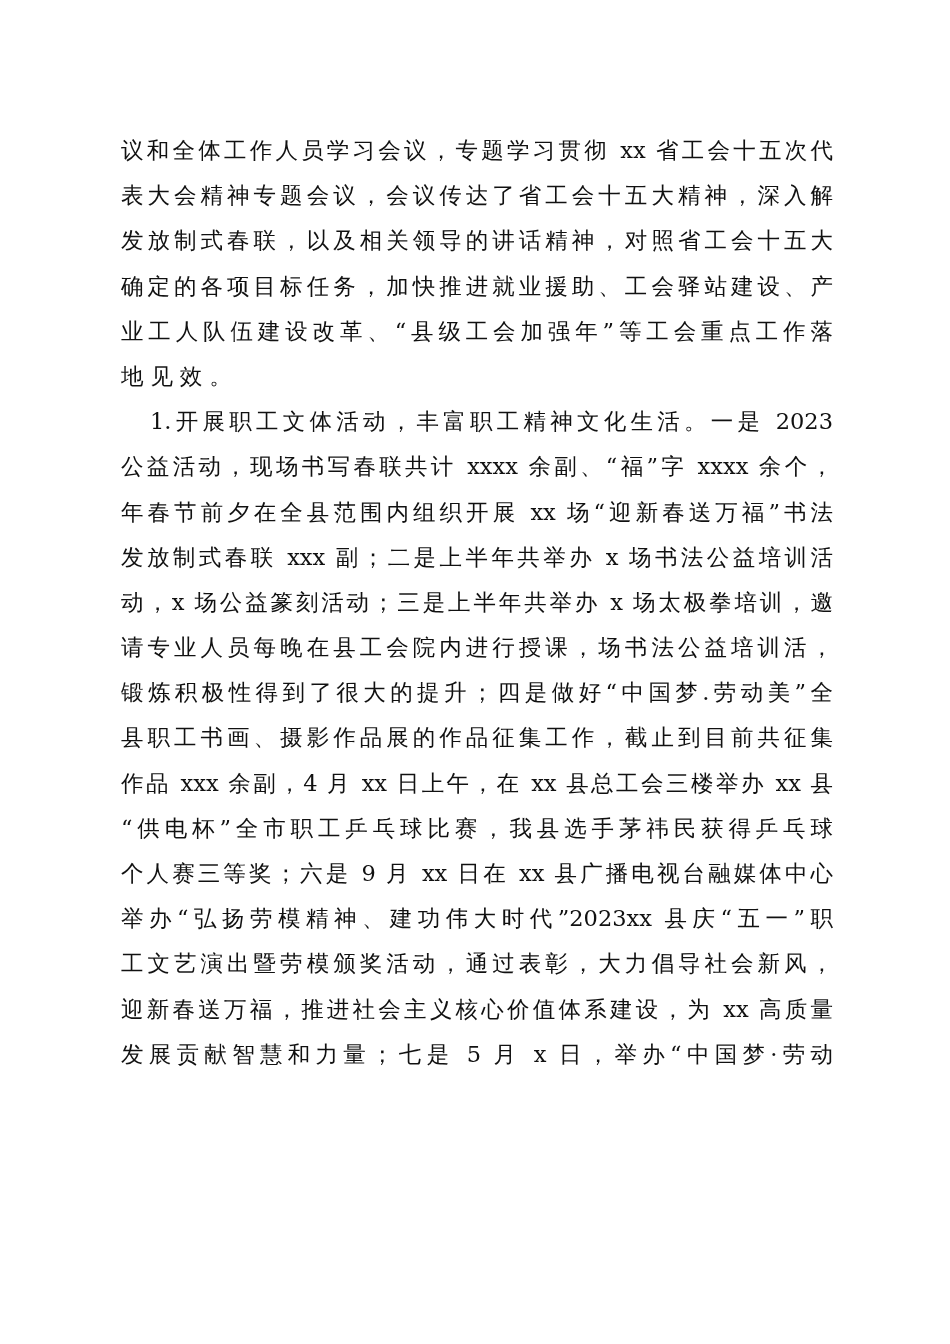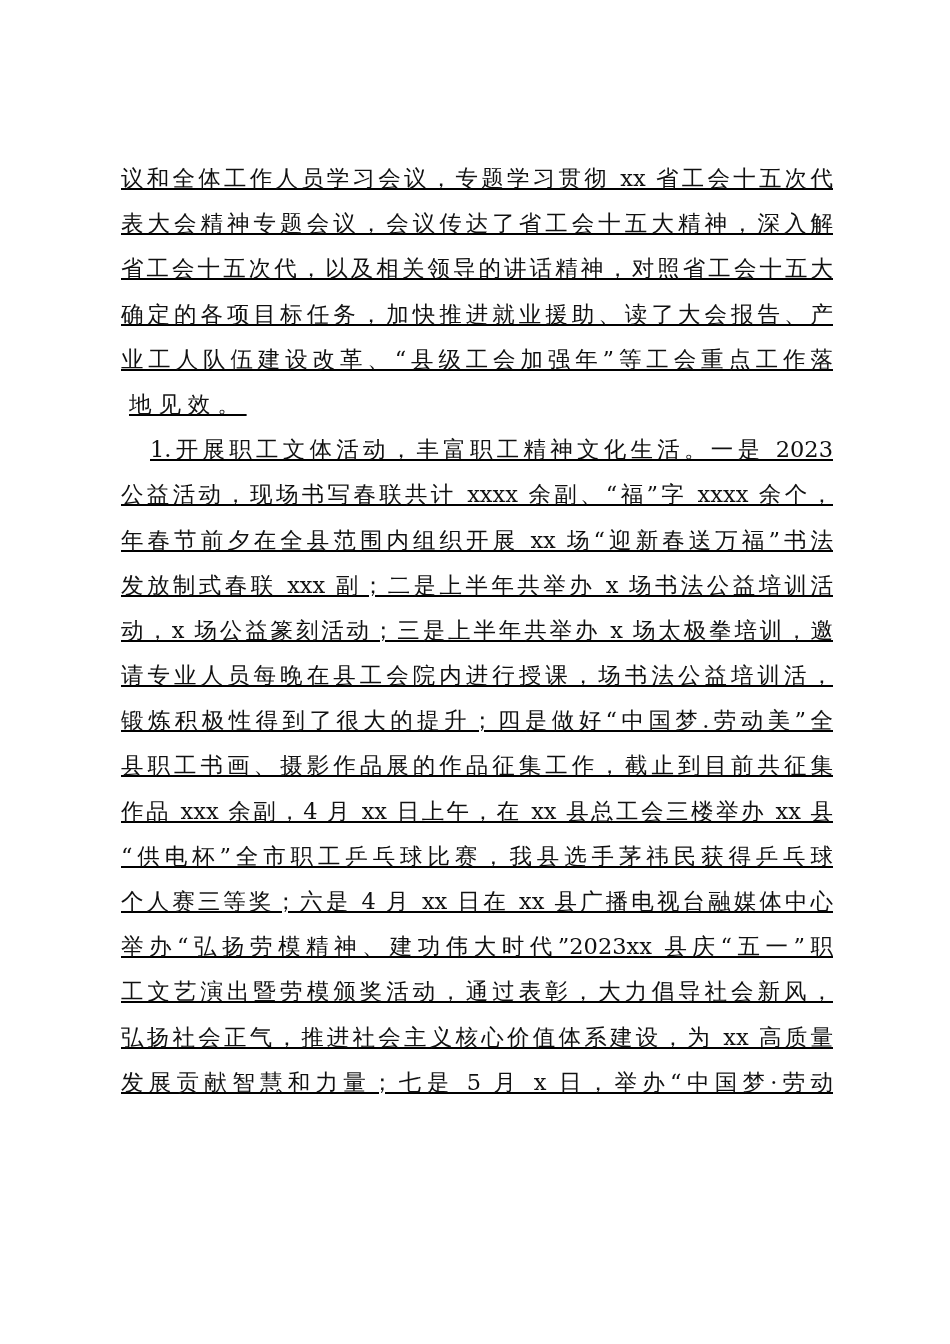--- a/index.html
+++ b/index.html
@@ -9,66 +9,64 @@
     }
     body {
       width: 950px;
       height: 1344px;
       position: relative;
       overflow: hidden;
     }
     .page {
       position: absolute;
       left: 121px;
-      top: 156px;
+      top: 128px;
       width: 712px;
-      text-decoration: underline;
     }
     .line {
       height: 45.2px;
       line-height: 45.2px;
       font-family: "DejaVu Serif", "Liberation Serif", serif;
       font-size: 22.5px;
       color: #111111;
       white-space: nowrap;
       text-align: justify;
       text-align-last: justify;
       letter-spacing: 0;
     }
     .line.last {
       text-align-last: left;
       letter-spacing: 6.9px;
-      margin-left: 8px;
     }
     .line.indent {
       padding-left: 29px;
     }
   </style>
 </head>
 <body>
 
 <div class="page">
   <div>
     <div class="line">议和全体工作人员学习会议，专题学习贯彻 xx 省工会十五次代</div>
     <div class="line">表大会精神专题会议，会议传达了省工会十五大精神，深入解</div>
-    <div class="line">省工会十五次代，以及相关领导的讲话精神，对照省工会十五大</div>
-    <div class="line">确定的各项目标任务，加快推进就业援助、读了大会报告、产</div>
+    <div class="line">发放制式春联，以及相关领导的讲话精神，对照省工会十五大</div>
+    <div class="line">确定的各项目标任务，加快推进就业援助、工会驿站建设、产</div>
     <div class="line">业工人队伍建设改革、“县级工会加强年”等工会重点工作落</div>
     <div class="line last">地见效。</div>
   </div>
   <div>
     <div class="line indent">1.开展职工文体活动，丰富职工精神文化生活。一是 2023</div>
     <div class="line">公益活动，现场书写春联共计 xxxx 余副、“福”字 xxxx 余个，</div>
     <div class="line">年春节前夕在全县范围内组织开展 xx 场“迎新春送万福”书法</div>
     <div class="line">发放制式春联 xxx 副；二是上半年共举办 x 场书法公益培训活</div>
     <div class="line">动，x 场公益篆刻活动；三是上半年共举办 x 场太极拳培训，邀</div>
     <div class="line">请专业人员每晚在县工会院内进行授课，场书法公益培训活，</div>
     <div class="line">锻炼积极性得到了很大的提升；四是做好“中国梦.劳动美”全</div>
     <div class="line">县职工书画、摄影作品展的作品征集工作，截止到目前共征集</div>
     <div class="line">作品 xxx 余副，4 月 xx 日上午，在 xx 县总工会三楼举办 xx 县</div>
     <div class="line">“供电杯”全市职工乒乓球比赛，我县选手茅祎民获得乒乓球</div>
-    <div class="line">个人赛三等奖；六是 4 月 xx 日在 xx 县广播电视台融媒体中心</div>
+    <div class="line">个人赛三等奖；六是 9 月 xx 日在 xx 县广播电视台融媒体中心</div>
     <div class="line">举办“弘扬劳模精神、建功伟大时代”2023xx 县庆“五一”职</div>
     <div class="line">工文艺演出暨劳模颁奖活动，通过表彰，大力倡导社会新风，</div>
-    <div class="line">弘扬社会正气，推进社会主义核心价值体系建设，为 xx 高质量</div>
+    <div class="line">迎新春送万福，推进社会主义核心价值体系建设，为 xx 高质量</div>
     <div class="line">发展贡献智慧和力量；七是 5 月 x 日，举办“中国梦·劳动</div>
   </div>
 </div>
 
 </body></html>

